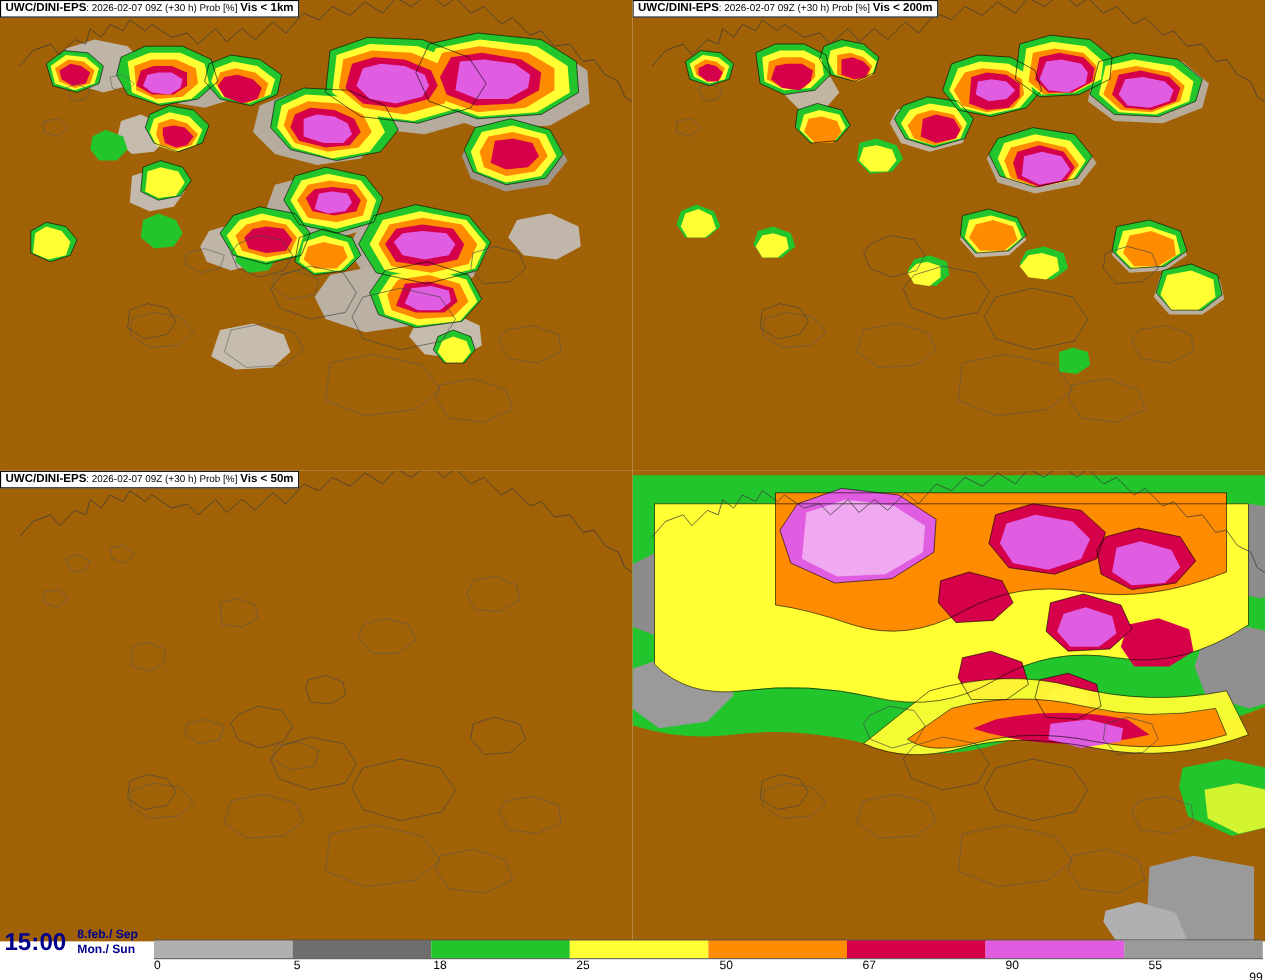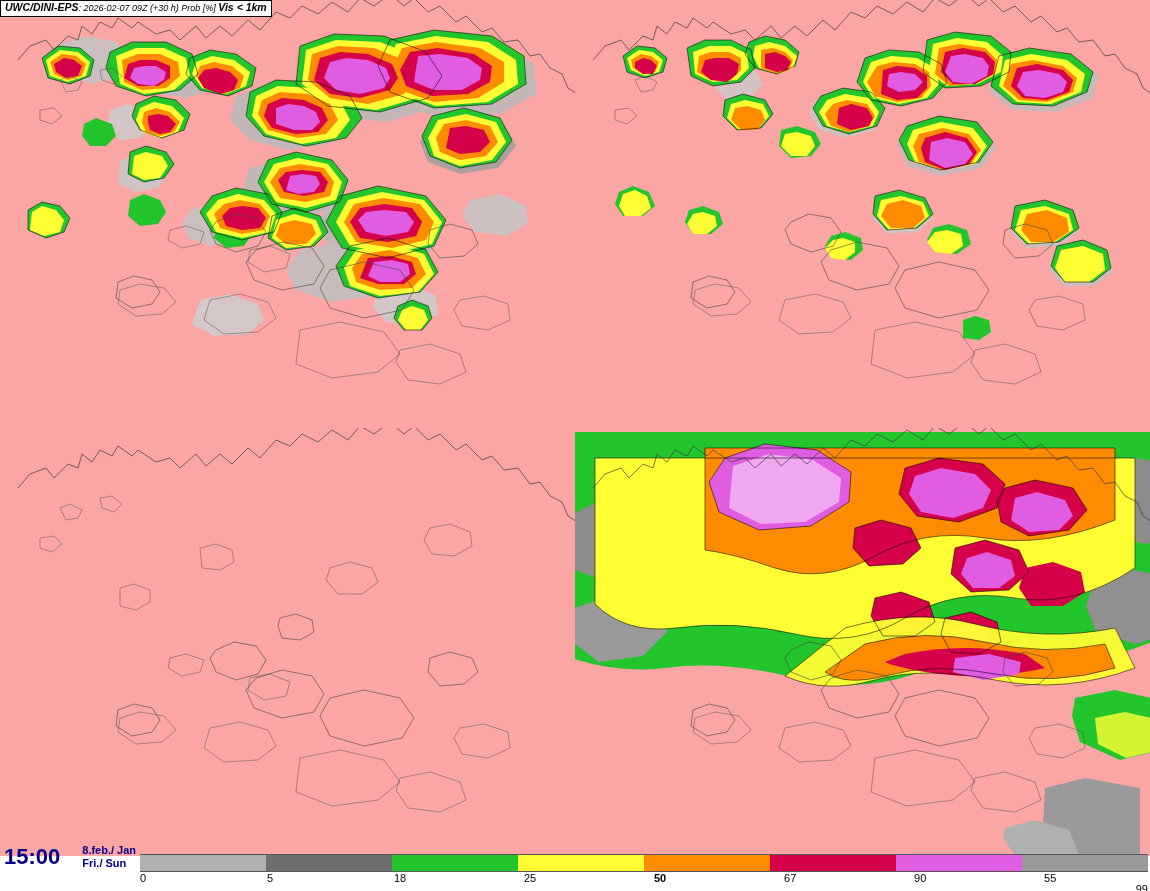--- a/index.html
+++ b/index.html
@@ -14,22 +14,21 @@
     position: relative;
     width: 1150px;
     height: 891px;
     background: #ffffff;
   }
 
   
   .panel {
     position: absolute;
     overflow: hidden;
-    background: #fca5a5;
-    font-style: italic;
+    background: #a16207;
   }
   .panel.p0 { left: 0;   top: 0;   width: 575px; height: 428px; }
   .panel.p1 { left: 575px; top: 0; width: 575px; height: 428px; }
   .panel.p2 { left: 0;   top: 428px; width: 575px; height: 428px; }
   .panel.p3 { left: 575px; top: 428px; width: 575px; height: 428px; }
 
   .panel-title {
     position: absolute;
     left: 0; top: 0;
     z-index: 40;
@@ -57,21 +56,21 @@
     position: absolute;
     left: 0; top: 856px;
     width: 1150px; height: 35px;
     background: #ffffff;
   }
   #timestamp {
     position: absolute;
     left: 4px; top: -12px;
     display: flex;
     align-items: flex-end;
-    gap: 22px;
+    gap: 10px;
     color: #00008b;
   }
   #timestamp .clock {
     font-size: 22px;
     font-weight: bold;
     letter-spacing: 0px;
     color: #00008b;
   }
   #timestamp .dates {
     font-size: 11px;
@@ -396,20 +395,23 @@
           <g class="glacier">
             <path d="M216 222 l18 -8 22 4 10 14 -8 14 -22 6 -20 -8 -6 -14z"></path>
             <path d="M256 250 l26 -8 30 6 12 18 -10 18 -32 6 -28 -10 -8 -18z"></path>
             <path d="M330 270 l34 -8 36 8 14 20 -12 20 -38 8 -34 -10 -10 -20z"></path>
             <path d="M118 282 l16 -6 18 4 8 12 -8 12 -20 4 -16 -10z"></path>
             <path d="M430 230 l20 -6 22 6 6 14 -14 12 -24 2 -12 -14z"></path>
           </g>
         </g>
       </svg>
     </div>
+    <div class="panel-title">
+      <span class="model">UWC/DINI-EPS</span><span class="run">: 2026-02-07 09Z (+30 h) Prob [%] </span><span class="param">Vis &lt; 200m</span>
+    </div>
   </div>
 
   <div class="panel p2">
     <div class="map-canvas">
       <svg viewBox="0 0 575 428" preserveAspectRatio="none">
         <defs>
             <clipPath id="clip2">
               <rect x="0" y="0" width="575" height="428"></rect>
             </clipPath>
           </defs>
@@ -437,20 +439,23 @@
             <path d="M216 222 l18 -8 22 4 10 14 -8 14 -22 6 -20 -8 -6 -14z"></path>
             <path d="M256 250 l26 -8 30 6 12 18 -10 18 -32 6 -28 -10 -8 -18z"></path>
             <path d="M330 270 l34 -8 36 8 14 20 -12 20 -38 8 -34 -10 -10 -20z"></path>
             <path d="M118 282 l16 -6 18 4 8 12 -8 12 -20 4 -16 -10z"></path>
             <path d="M430 230 l20 -6 22 6 6 14 -14 12 -24 2 -12 -14z"></path>
             <path d="M280 190 l16 -4 16 6 2 12 -14 8 -18 -2 -4 -12z"></path>
           </g>
         </g>
       </svg>
     </div>
+    <div class="panel-title">
+      <span class="model">UWC/DINI-EPS</span><span class="run">: 2026-02-07 09Z (+30 h) Prob [%] </span><span class="param">Vis &lt; 50m</span>
+    </div>
   </div>
 
   <div class="panel p3">
     <div class="map-canvas">
       <svg viewBox="0 0 575 428" preserveAspectRatio="none">
         <defs>
             <clipPath id="clip3">
               <rect x="0" y="0" width="575" height="428"></rect>
             </clipPath>
           </defs>
@@ -525,41 +530,41 @@
           </g>
         </g>
       </svg>
     </div>
   </div>
 
   <div id="bottom-bar">
     <div id="timestamp">
       <div class="clock">15:00</div>
       <div class="dates">
-        <div>8.feb./ Jan</div>
-        <div>Fri./ Sun</div>
+        <div>8.feb./ Sep</div>
+        <div>Mon./ Sun</div>
       </div>
     </div>
     <div id="colorbar-wrap">
       <div id="colorbar">
           <div class="seg" title="5-10" style="background: rgb(176, 176, 176); flex: 1 1 0px;"></div>
           <div class="seg" title="10-25" style="background: rgb(110, 110, 110); flex: 1 1 0px;"></div>
           <div class="seg" title="25-50" style="background: rgb(34, 197, 43); flex: 1 1 0px;"></div>
           <div class="seg" title="50-75" style="background: rgb(255, 255, 51); flex: 1 1 0px;"></div>
           <div class="seg" title="75-90" style="background: rgb(255, 140, 0); flex: 1 1 0px;"></div>
           <div class="seg" title="90-95" style="background: rgb(214, 0, 74); flex: 1 1 0px;"></div>
           <div class="seg" title="95-99" style="background: rgb(224, 92, 224); flex: 1 1 0px;"></div>
           <div class="seg" title="&gt;99" style="background: rgb(154, 154, 154); flex: 1 1 0px;"></div>
         </div>
       <div id="cb-labels">
           <span class="first" style="left: 0%;">0</span>
           <span style="left: 12.9%;">5</span>
           <span style="left: 25.8%;">18</span>
           <span style="left: 38.7%;">25</span>
-          <span style="left: 51.6%; font-weight: bold;">50</span>
+          <span style="left: 51.6%;">50</span>
           <span style="left: 64.5%;">67</span>
           <span style="left: 77.4%; text-align: center;">90</span>
           <span style="left: 90.3%;">55</span>
           <span class="last" style="left: 100%; margin-top: 11px;">99</span>
         </div>
     </div>
   </div>
 
 </div>
 

